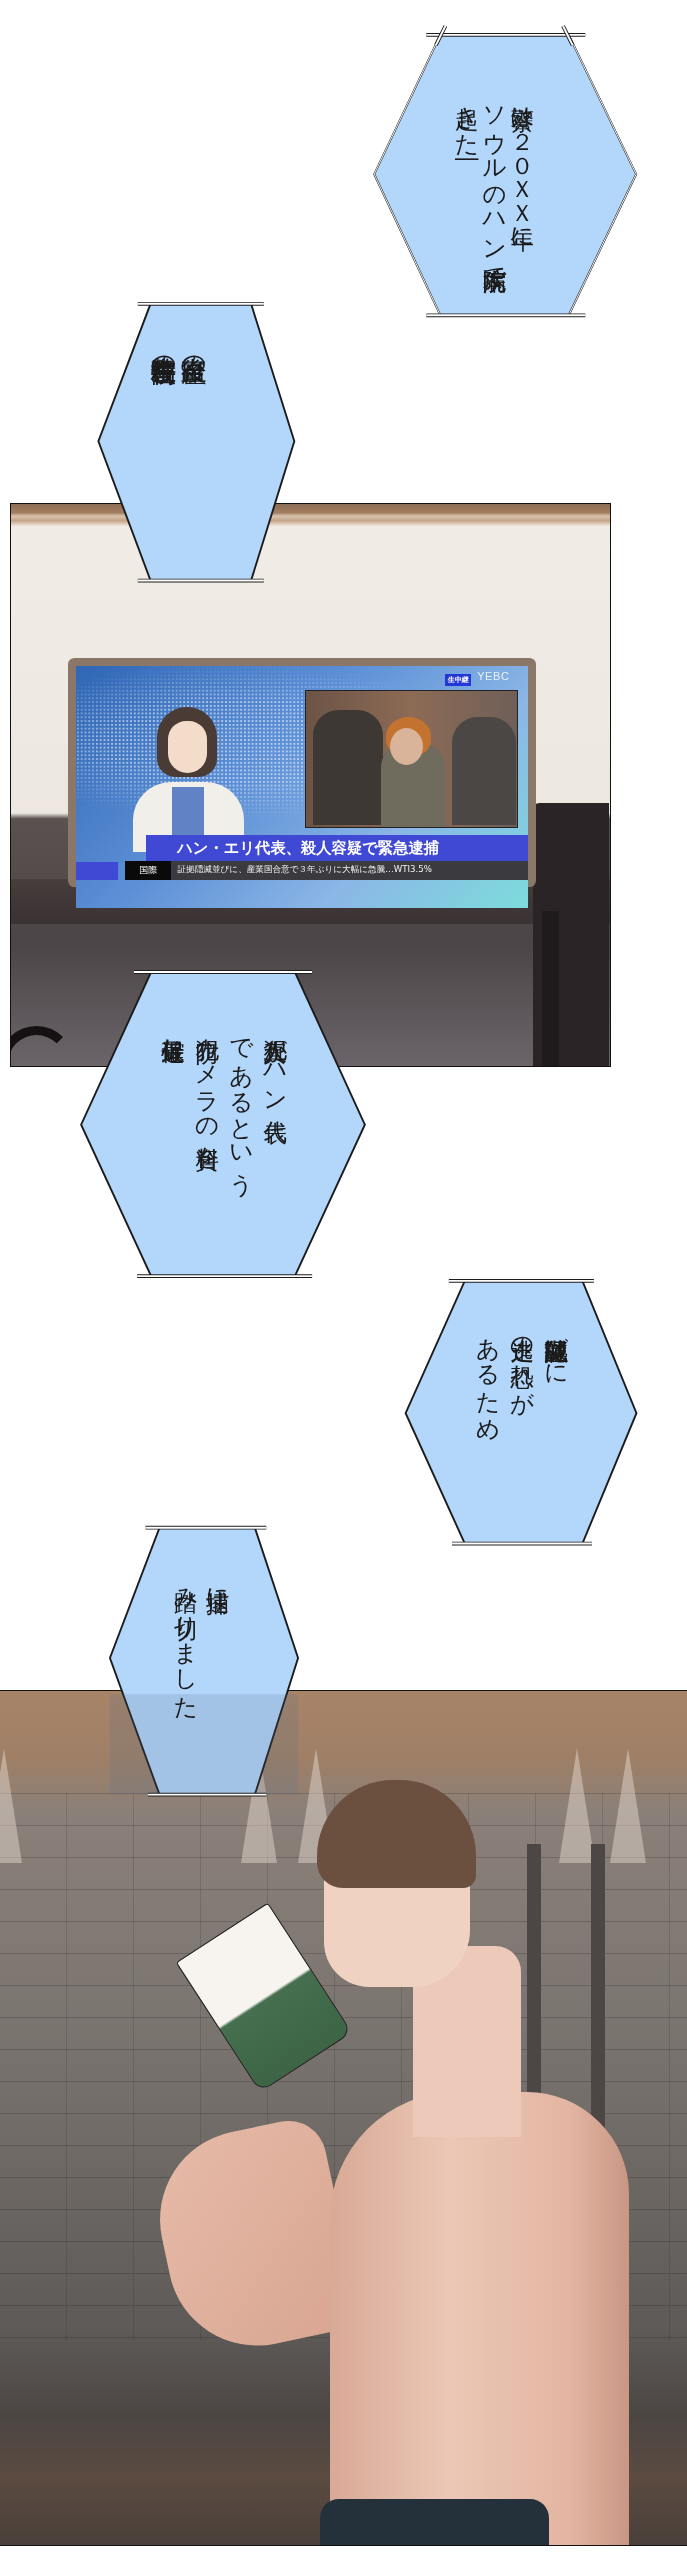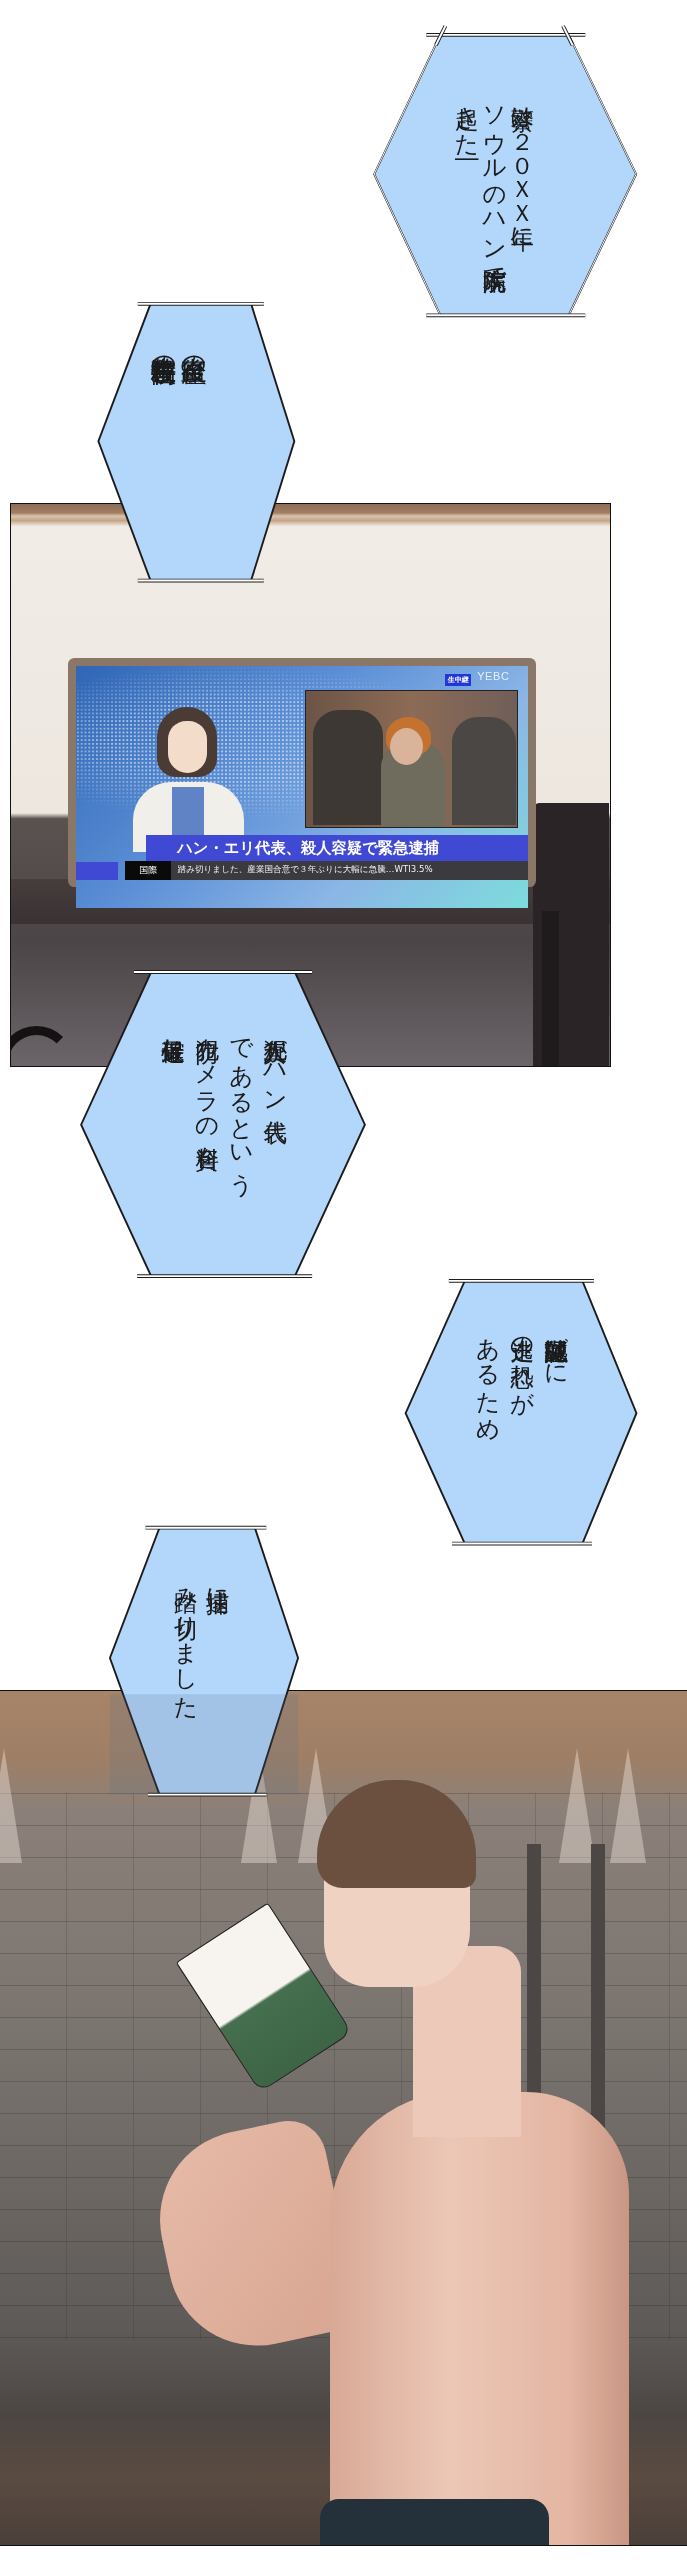--- a/index.html
+++ b/index.html
@@ -90,21 +90,21 @@
 
     <span class="abs badge-live">生中継</span>
     <span class="abs badge-brand">YEBC</span>
 
     <div class="abs headline-bar">
       <span>ハン・エリ代表、殺人容疑で緊急逮捕</span>
     </div>
     <div class="abs headline-stub"></div>
     <div class="abs ticker">
       <div class="ticker-cat">国際</div>
-      <div class="ticker-text">踏み切りました、産業国合意で３年ぶりに大幅に急騰…WTI3.5%</div>
+      <div class="ticker-text">証拠隠滅並びに、産業国合意で３年ぶりに大幅に急騰…WTI3.5%</div>
     </div>
   </div>
 </div>
 
 <div id="panel-gym" class="panel">
   <div class="abs tile-grid"></div>
   <div class="abs light" style="left:242px;top:57px;"></div>
   <div class="abs light" style="left:299px;top:57px;"></div>
   <div class="abs light" style="left:560px;top:57px;"></div>
   <div class="abs light" style="left:611px;top:57px;"></div>

